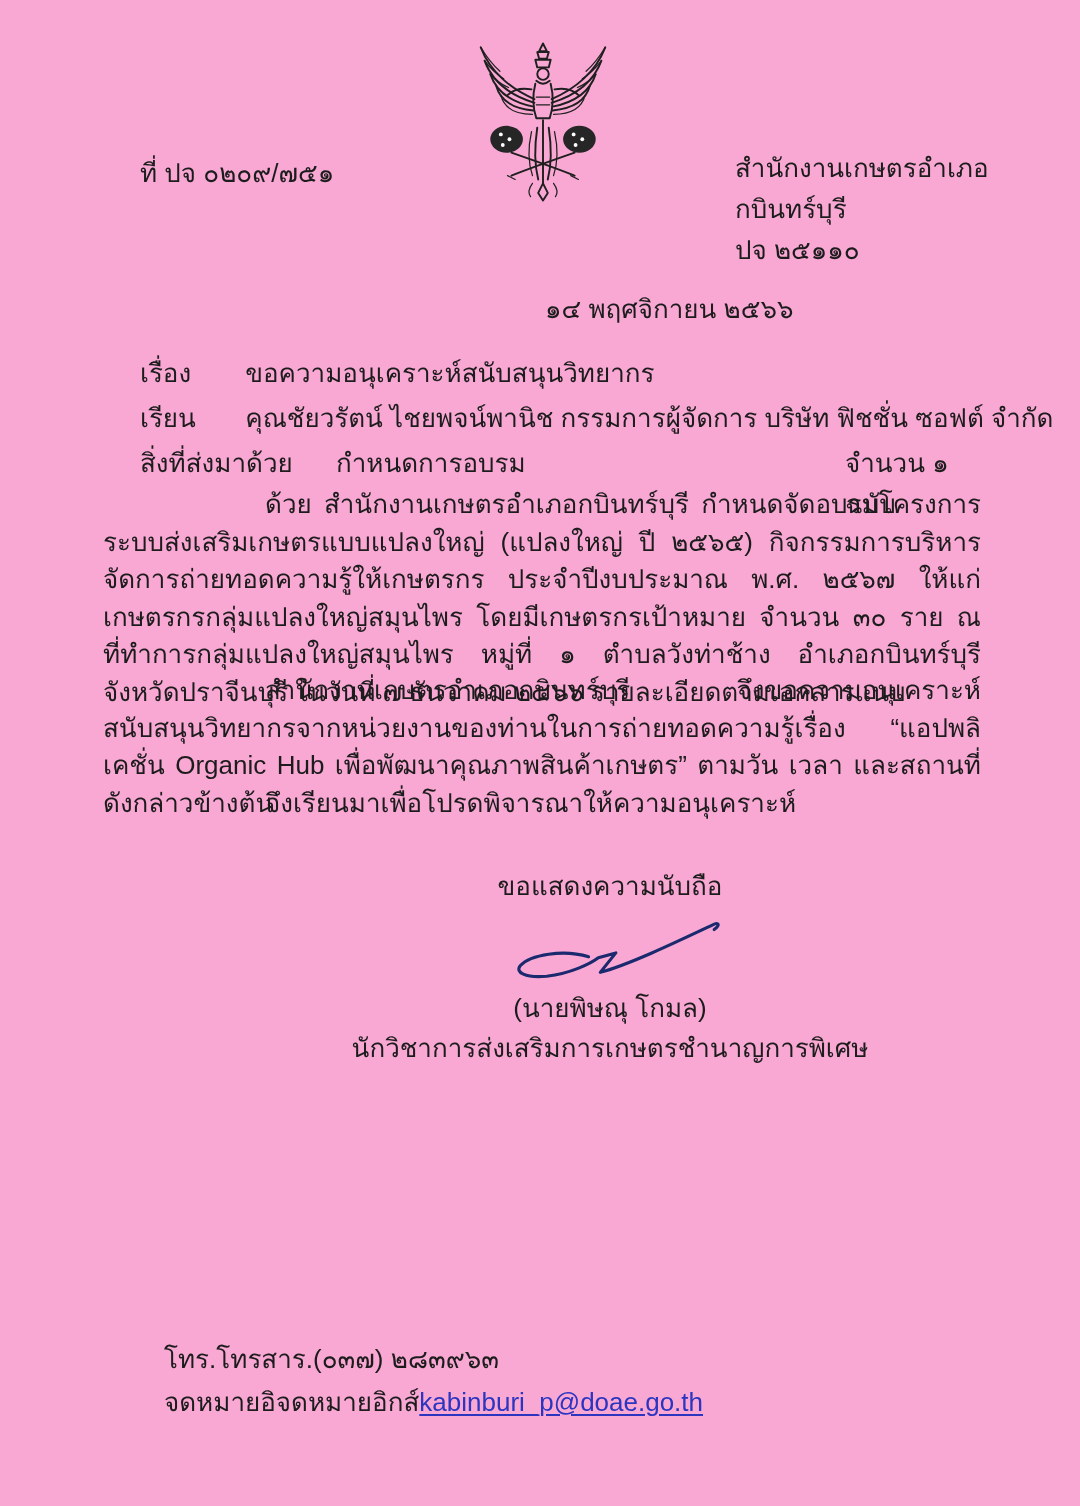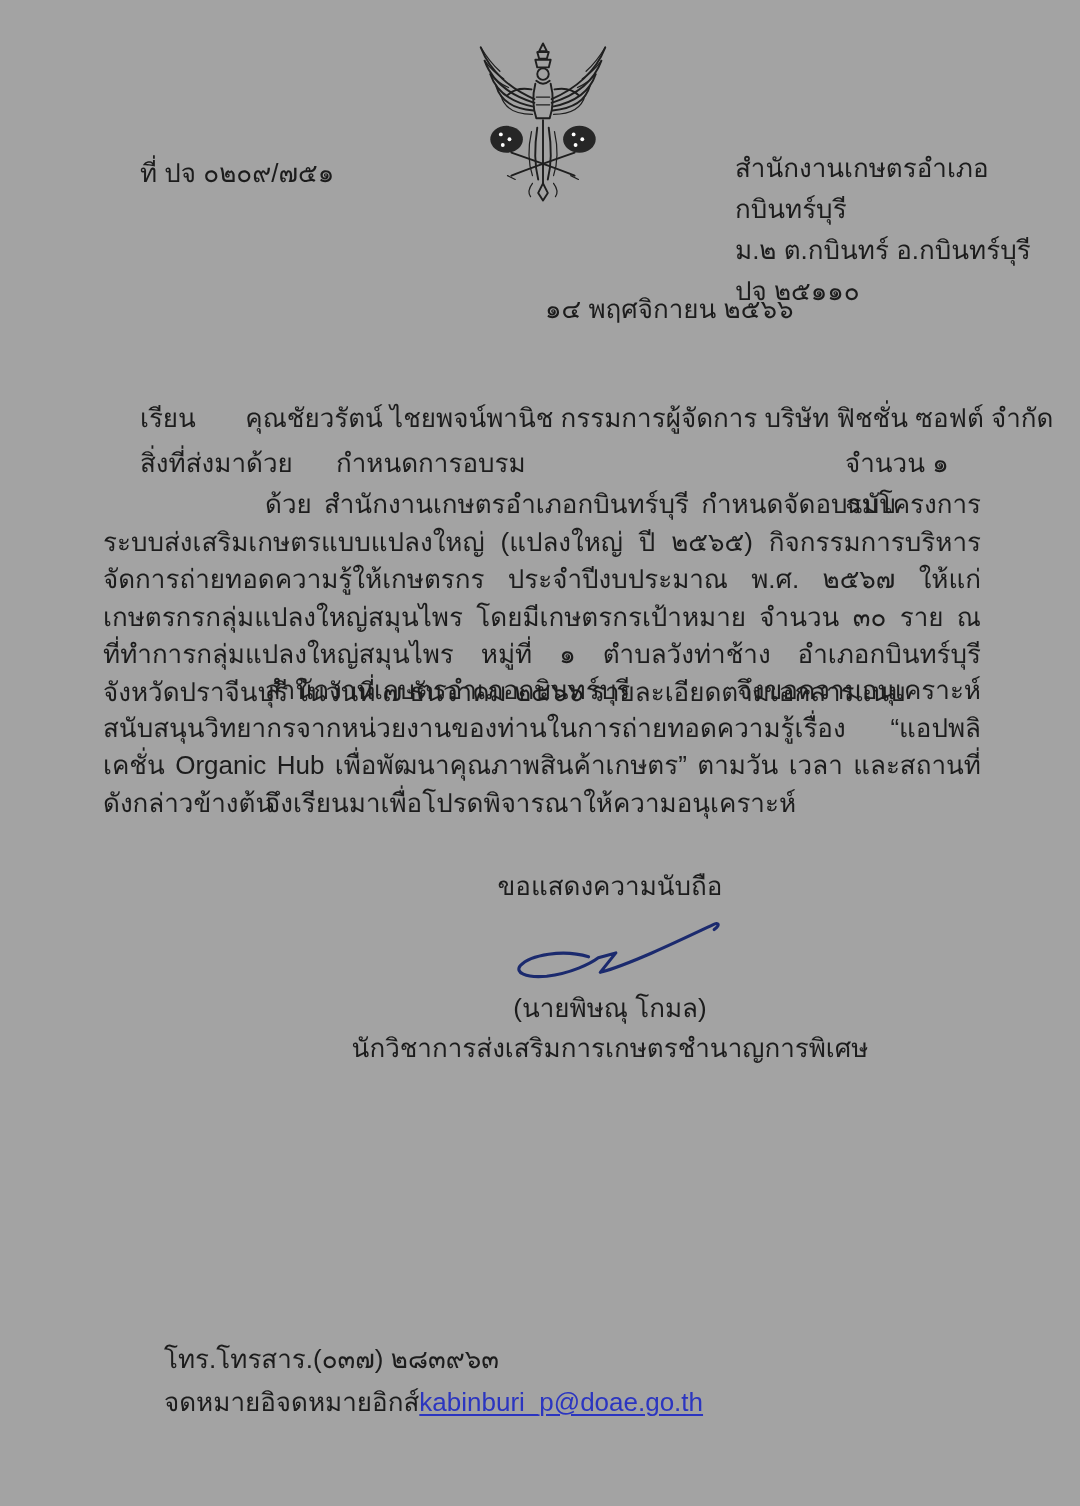--- a/index.html
+++ b/index.html
@@ -1,20 +1,20 @@
 <!DOCTYPE html>
 <html lang="th"><head>
 <meta charset="utf-8">
 <style>
   * { margin:0; padding:0; box-sizing:border-box; }
   html,body { background:#ffffff; }
   .page {
     position:relative;
     width:1080px; height:1506px;
-    background:#a3a3a3;
+    background:#f9a8d4;
     font-family:"Liberation Sans", sans-serif;
     color:#1c1c1c;
     font-size:26px;
     overflow:hidden;
   }
   .abs { position:absolute; }
   .emblem { left:452px; top:38px; width:182px; height:168px; }
   .ref-no { left:140px; top:152px; }
   .office-block { left:735px; top:148px; line-height:41px; }
   .doc-date { left:545px; top:288px; }
@@ -94,26 +94,29 @@
     <path class="ink" d="M89 92 C 86 112 86 130 90 146 M101 92 C 104 112 104 130 100 146"></path>
     <path class="ink-thin" d="M83 96 C 79 114 80 130 84 142 M107 96 C 111 114 110 130 106 142"></path>
     <path class="ink" d="M95 150 L90 160 L95 168 L100 160 Z"></path>
     <path class="ink-thin" d="M84 150 q-6 8 -2 14 M106 150 q6 8 2 14"></path>
   </svg>
 
   <div class="abs ref-no">ที่ ปจ ๐๒๐๙/๗๕๑</div>
 
   <div class="abs office-block">
     <div>สำนักงานเกษตรอำเภอกบินทร์บุรี</div>
-    <div>ม.๒ ต.กบินทร์ อ.กบินทร์บุรี</div>
     <div>ปจ ๒๕๑๑๐</div>
   </div>
 
   <div class="abs doc-date">๑๔ พฤศจิกายน  ๒๕๖๖</div>
 
+  <div class="abs meta-row">
+    <span class="meta-label">เรื่อง</span>
+    <span>ขอความอนุเคราะห์สนับสนุนวิทยากร</span>
+  </div>
 
   <div class="abs meta-row to">
     <span class="meta-label">เรียน</span>
     <span>คุณชัยวรัตน์ ไชยพจน์พานิช กรรมการผู้จัดการ บริษัท ฟิชชั่น ซอฟต์ จำกัด</span>
   </div>
 
   <div class="abs meta-row attach">
     <span class="attach-label">สิ่งที่ส่งมาด้วย</span>
     <span class="attach-value">กำหนดการอบรม</span>
     <span class="attach-count">จำนวน ๑ ฉบับ</span>

